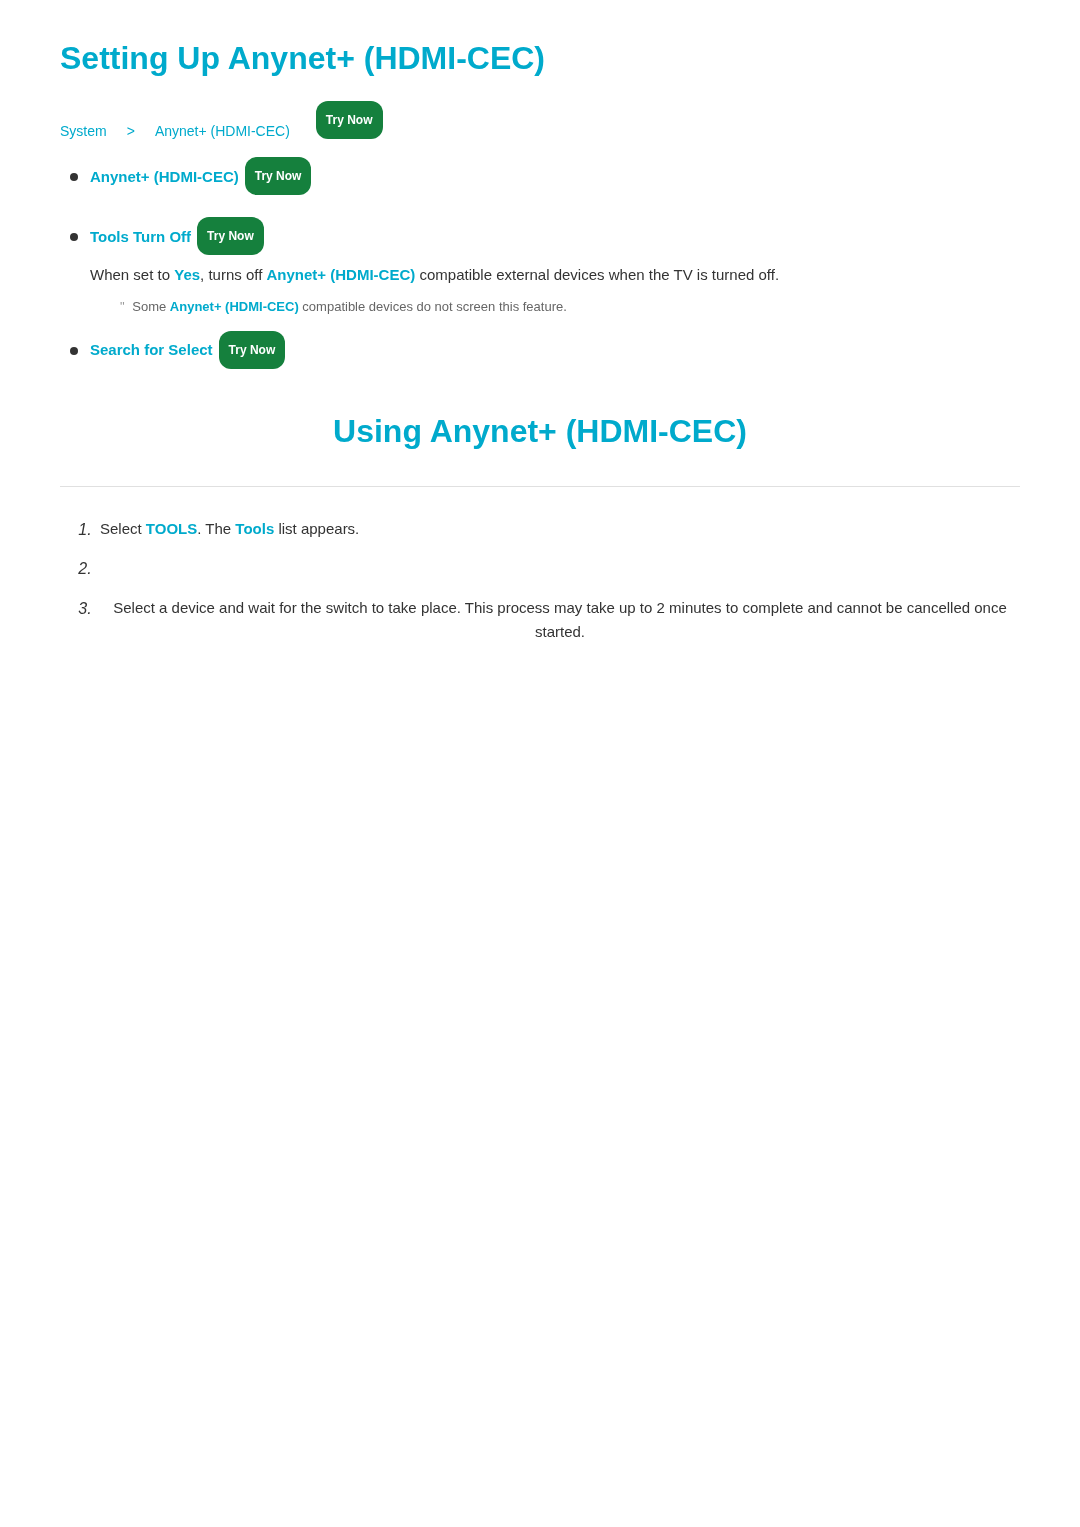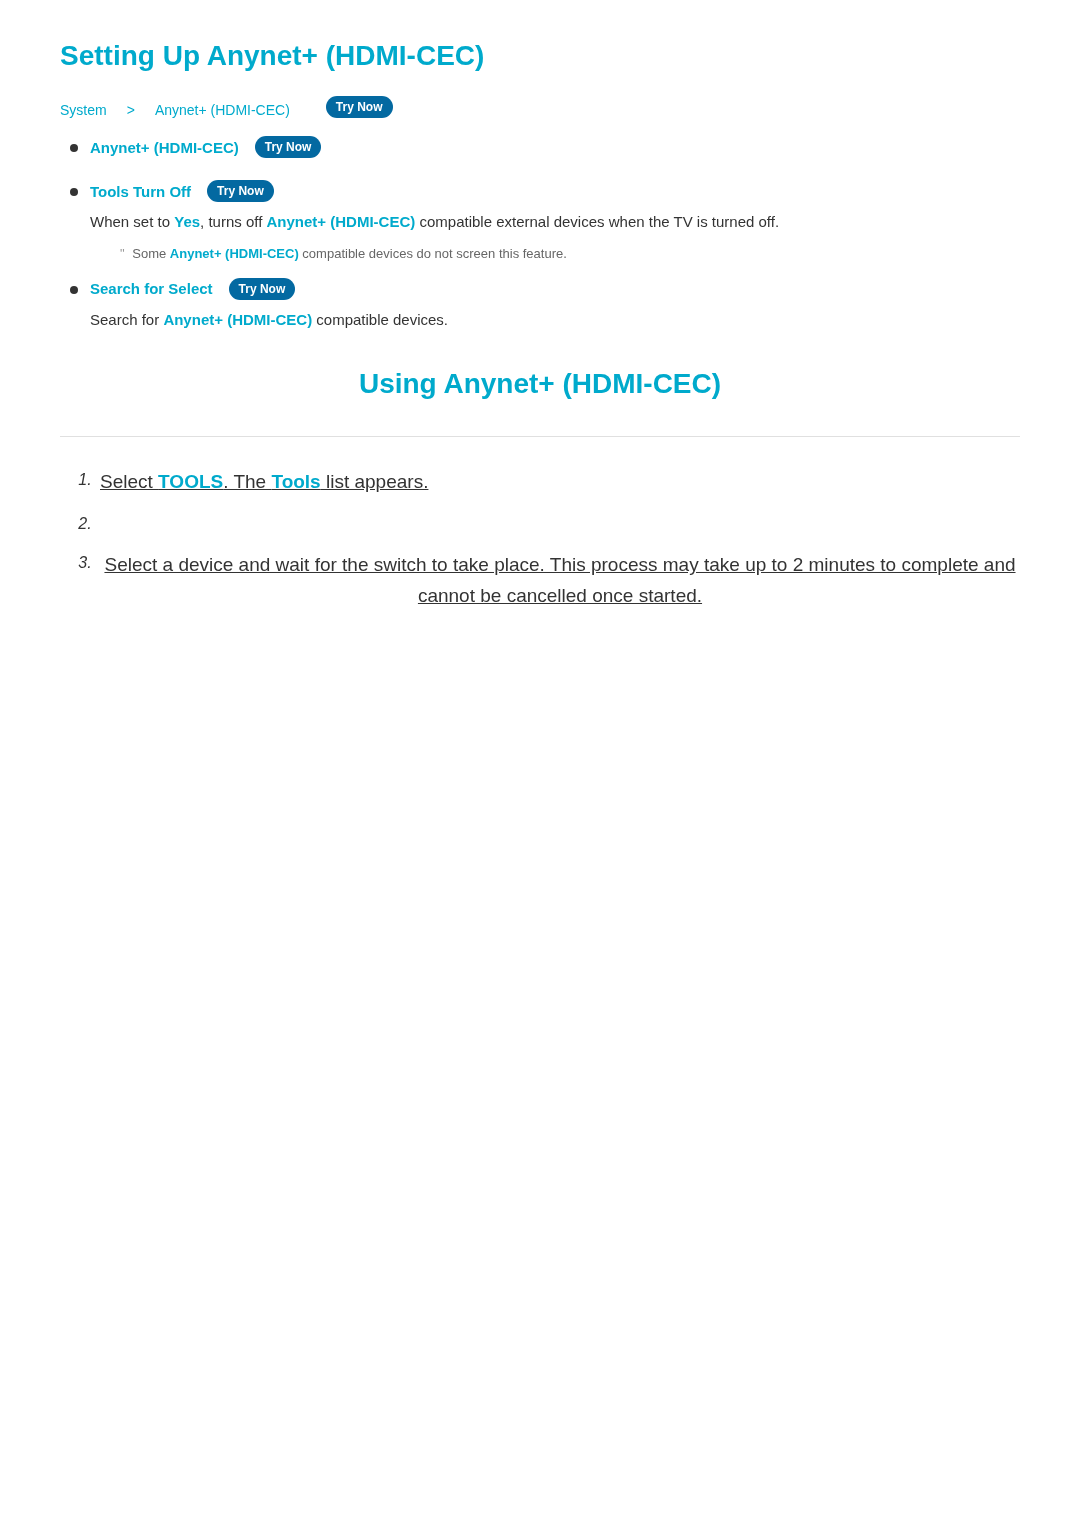--- a/index.html
+++ b/index.html
@@ -12,21 +12,21 @@
       background: #ffffff;
       font-family: Arial, sans-serif;
       font-size: 15px;
       color: #333333;
       padding: 40px 60px;
       max-width: 1080px;
       min-height: 1527px;
     }
 
     .section-title {
-      font-size: 28px;
+      font-size: 32px;
       font-weight: bold;
       color: #00aacc;
       margin-bottom: 18px;
       padding-bottom: 6px;
     }
 
     .breadcrumb {
       font-size: 14px;
       color: #00aacc;
       margin-bottom: 18px;
@@ -36,27 +36,27 @@
     }
 
     .breadcrumb-separator {
       color: #00aacc;
       font-size: 14px;
     }
 
     .try-now-badge {
       display: inline-flex;
       align-items: center;
-      background: #0369a1;
+      background: #15803d;
       color: #ffffff;
       border-radius: 12px;
-      padding: 4px 10px;
+      padding: 12px 10px;
       font-size: 12px;
       font-weight: bold;
-      margin-left: 16px;
+      margin-left: 6px;
       vertical-align: middle;
     }
 
     .bullet-list {
       list-style: none;
       padding-left: 10px;
       margin-bottom: 10px;
     }
 
     .bullet-list > li {
@@ -141,24 +141,23 @@
 
     .ordered-num {
       font-style: italic;
       font-size: 16px;
       color: #333;
       min-width: 30px;
       flex-shrink: 0;
     }
 
     .ordered-content {
-      font-size: 19px;
+      font-size: 15px;
       color: #333333;
       line-height: 1.6;
-      text-decoration: underline;
     }
 
     .section-gap {
       margin-bottom: 36px;
     }
 
     .using-section {
       margin-top: 20px;
       text-align: center;
     }
@@ -198,23 +197,20 @@
         <span>Some </span><span class="highlight-cyan">Anynet+ (HDMI-CEC)</span><span> compatible devices do not screen this feature.</span>
       </div>
     </div>
   </li>
 
   <li>
     <div class="bullet-header">
       <span class="bullet-dot"></span>
       <span class="bullet-title">Search for Select</span>
       <span class="try-now-badge">Try Now</span>
-    </div>
-    <div class="bullet-content">
-      <span>Search for </span><span class="highlight-cyan">Anynet+ (HDMI-CEC)</span><span> compatible devices.</span>
     </div>
   </li>
 
 </ul>
 
 <div class="section-gap"></div>
 
 <div class="using-section">
   <h2 class="section-title">Using Anynet+ (HDMI-CEC)</h2>
 

